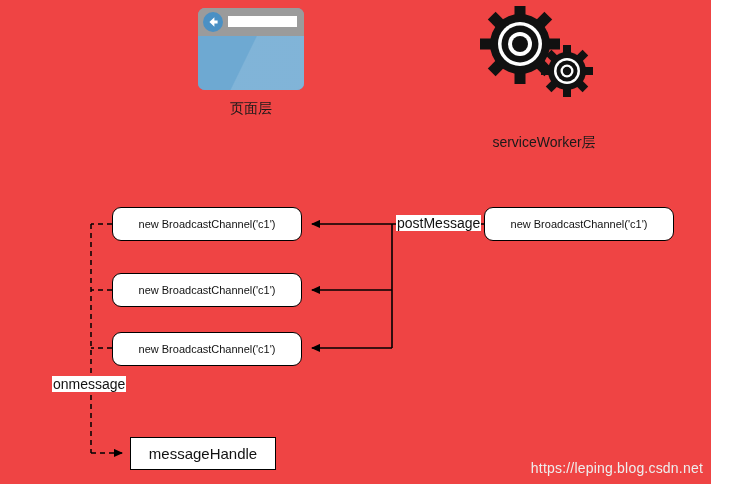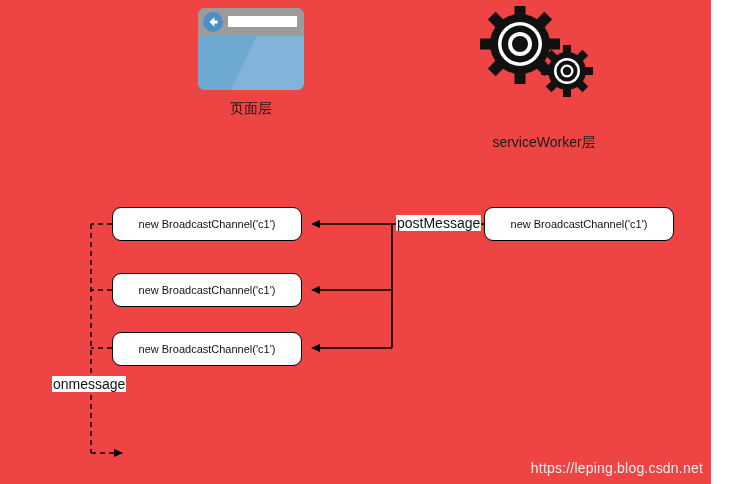--- a/index.html
+++ b/index.html
@@ -230,19 +230,20 @@
       <path d="M112,348 L91,348"></path>
       <path d="M91,224 L91,453"></path>
       <path d="M91,453 L122,453" marker-end="url(#arrowhead)"></path>
     </g>
   </svg>
 
   <div class="node rounded bc1">new BroadcastChannel('c1')</div>
   <div class="node rounded bc2">new BroadcastChannel('c1')</div>
   <div class="node rounded bc3">new BroadcastChannel('c1')</div>
   <div class="node rounded bc-sw">new BroadcastChannel('c1')</div>
+  <div class="node sharp msg-handle">messageHandle</div>
 
   <div class="edge-label label-postmessage">postMessage</div>
   <div class="edge-label label-onmessage">onmessage</div>
 
   <div class="watermark">https://leping.blog.csdn.net</div>
 
 </div>
 
 </body></html>

